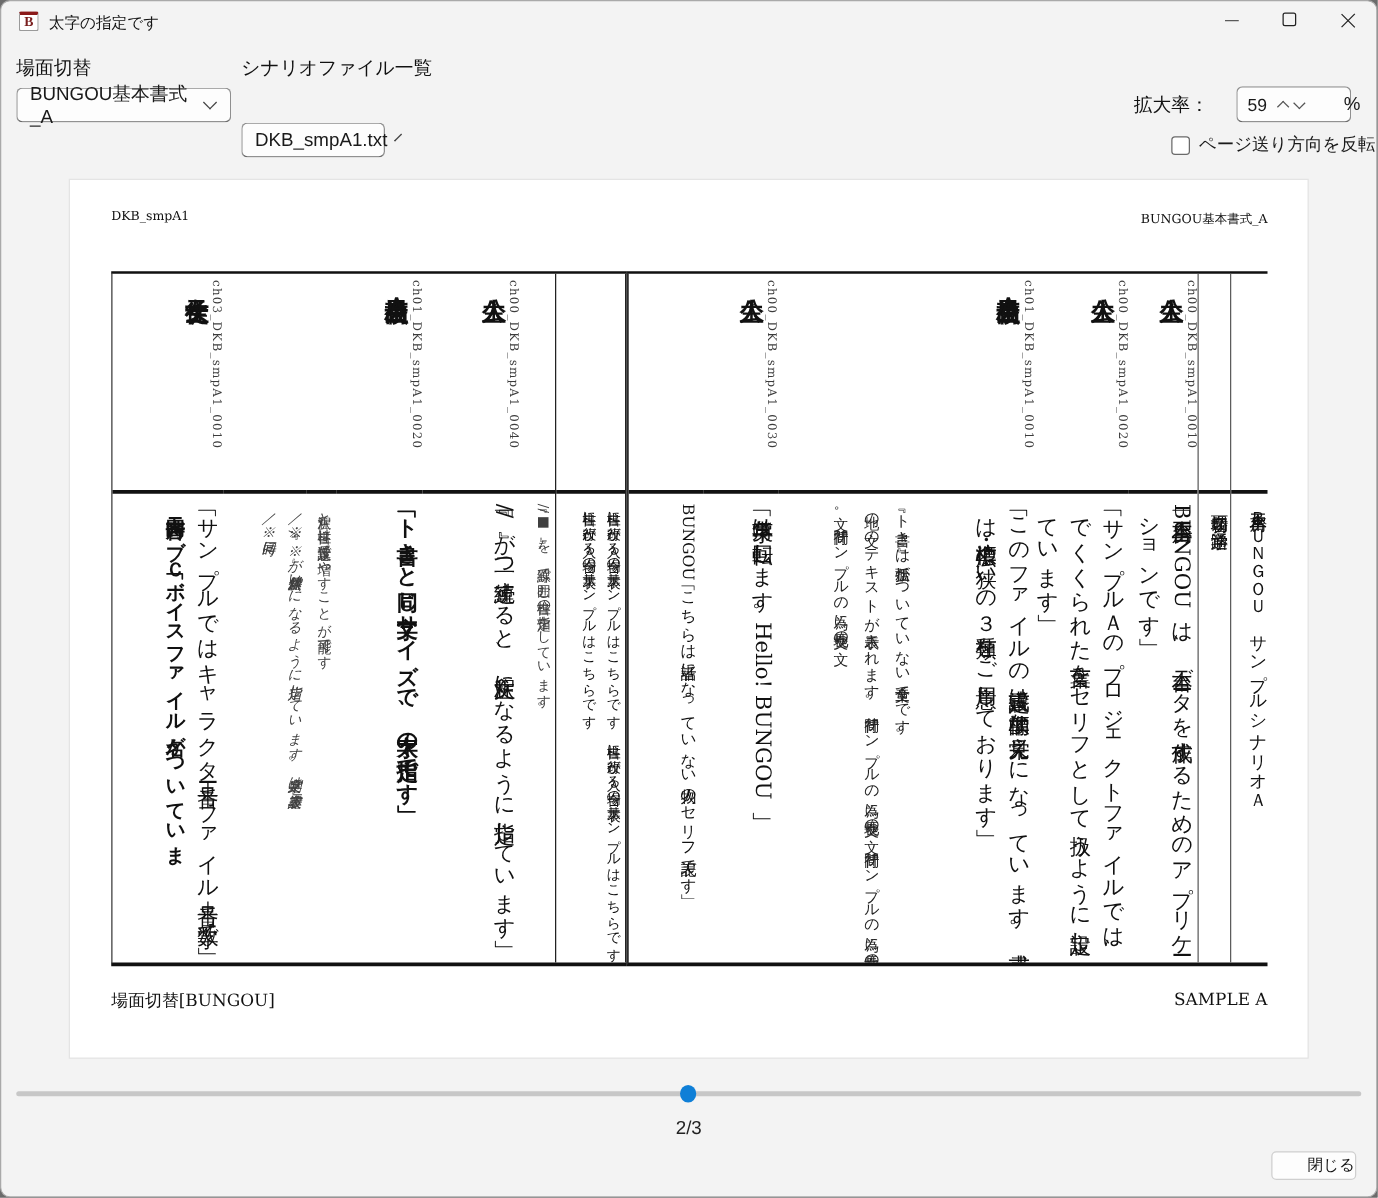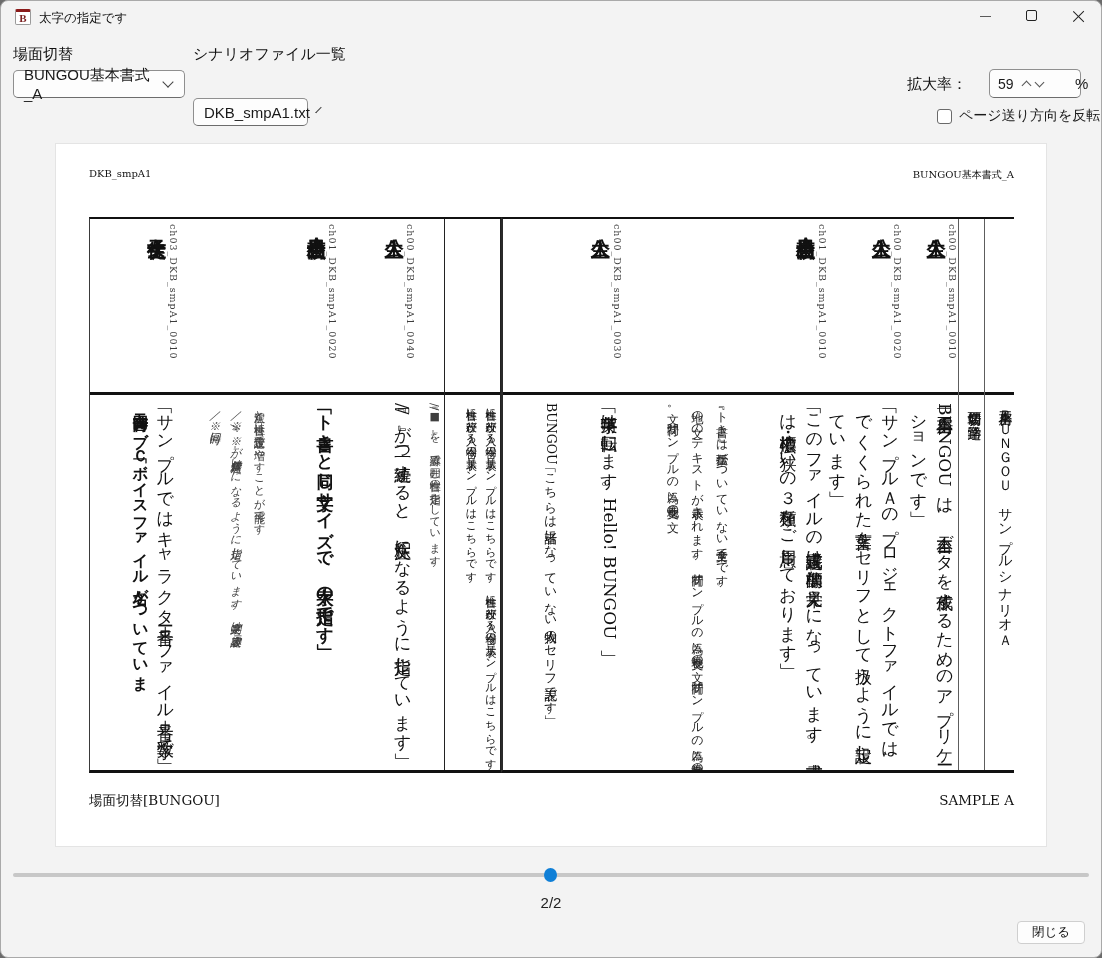--- a/index.html
+++ b/index.html
@@ -75,21 +75,21 @@
   .offstage{font-size:12.5px;line-height:1.9;}
   .scene{font-size:14px;line-height:1.3;}
   .booktitle{font-size:14px;line-height:1.25;}
   .simul{font-size:15.5px;line-height:1.5;font-weight:bold;margin-top:2px;}
   
   .slider{position:absolute;left:12px;right:12px;top:872px;height:4px;background:#c7c7c7;border-radius:2px;}
   .thumb{position:absolute;left:calc(50% - 7px);top:-5px;width:13px;height:14px;border-radius:50%;background:#0f7fd7;}
   .pager{position:absolute;left:0;width:100%;top:893px;text-align:center;font-size:15px;color:#222;}
   .closebtn{
     position:absolute;right:16px;top:920px;width:68px;height:23px;background:#fdfdfd;
-    border:1px solid #cfcfcf;border-radius:4px;font-size:12.5px;text-align:center;line-height:21px;color:#111;
+    border:1px solid #cfcfcf;border-radius:4px;font-size:12.5px;text-align:right;line-height:21px;color:#111;
   }
 </style>
 </head>
 <body>
 
 <div class="win">
 
   <div class="titlebar">
     <div class="app-icon">B</div>
     <div class="win-title">太字の指定です</div>
@@ -256,16 +256,16 @@
       </div>
     </div>
 
     <div class="pf" style="left:33px;">場面切替[BUNGOU]</div>
     <div class="pf" style="right:32px;">SAMPLE A</div>
   </div>
 
   <div class="slider">
     <div class="thumb"></div>
   </div>
-  <div class="pager">2/2</div>
+  <div class="pager">2/3</div>
 
   <div class="closebtn">閉じる</div>
 </div>
 
 </body></html>

